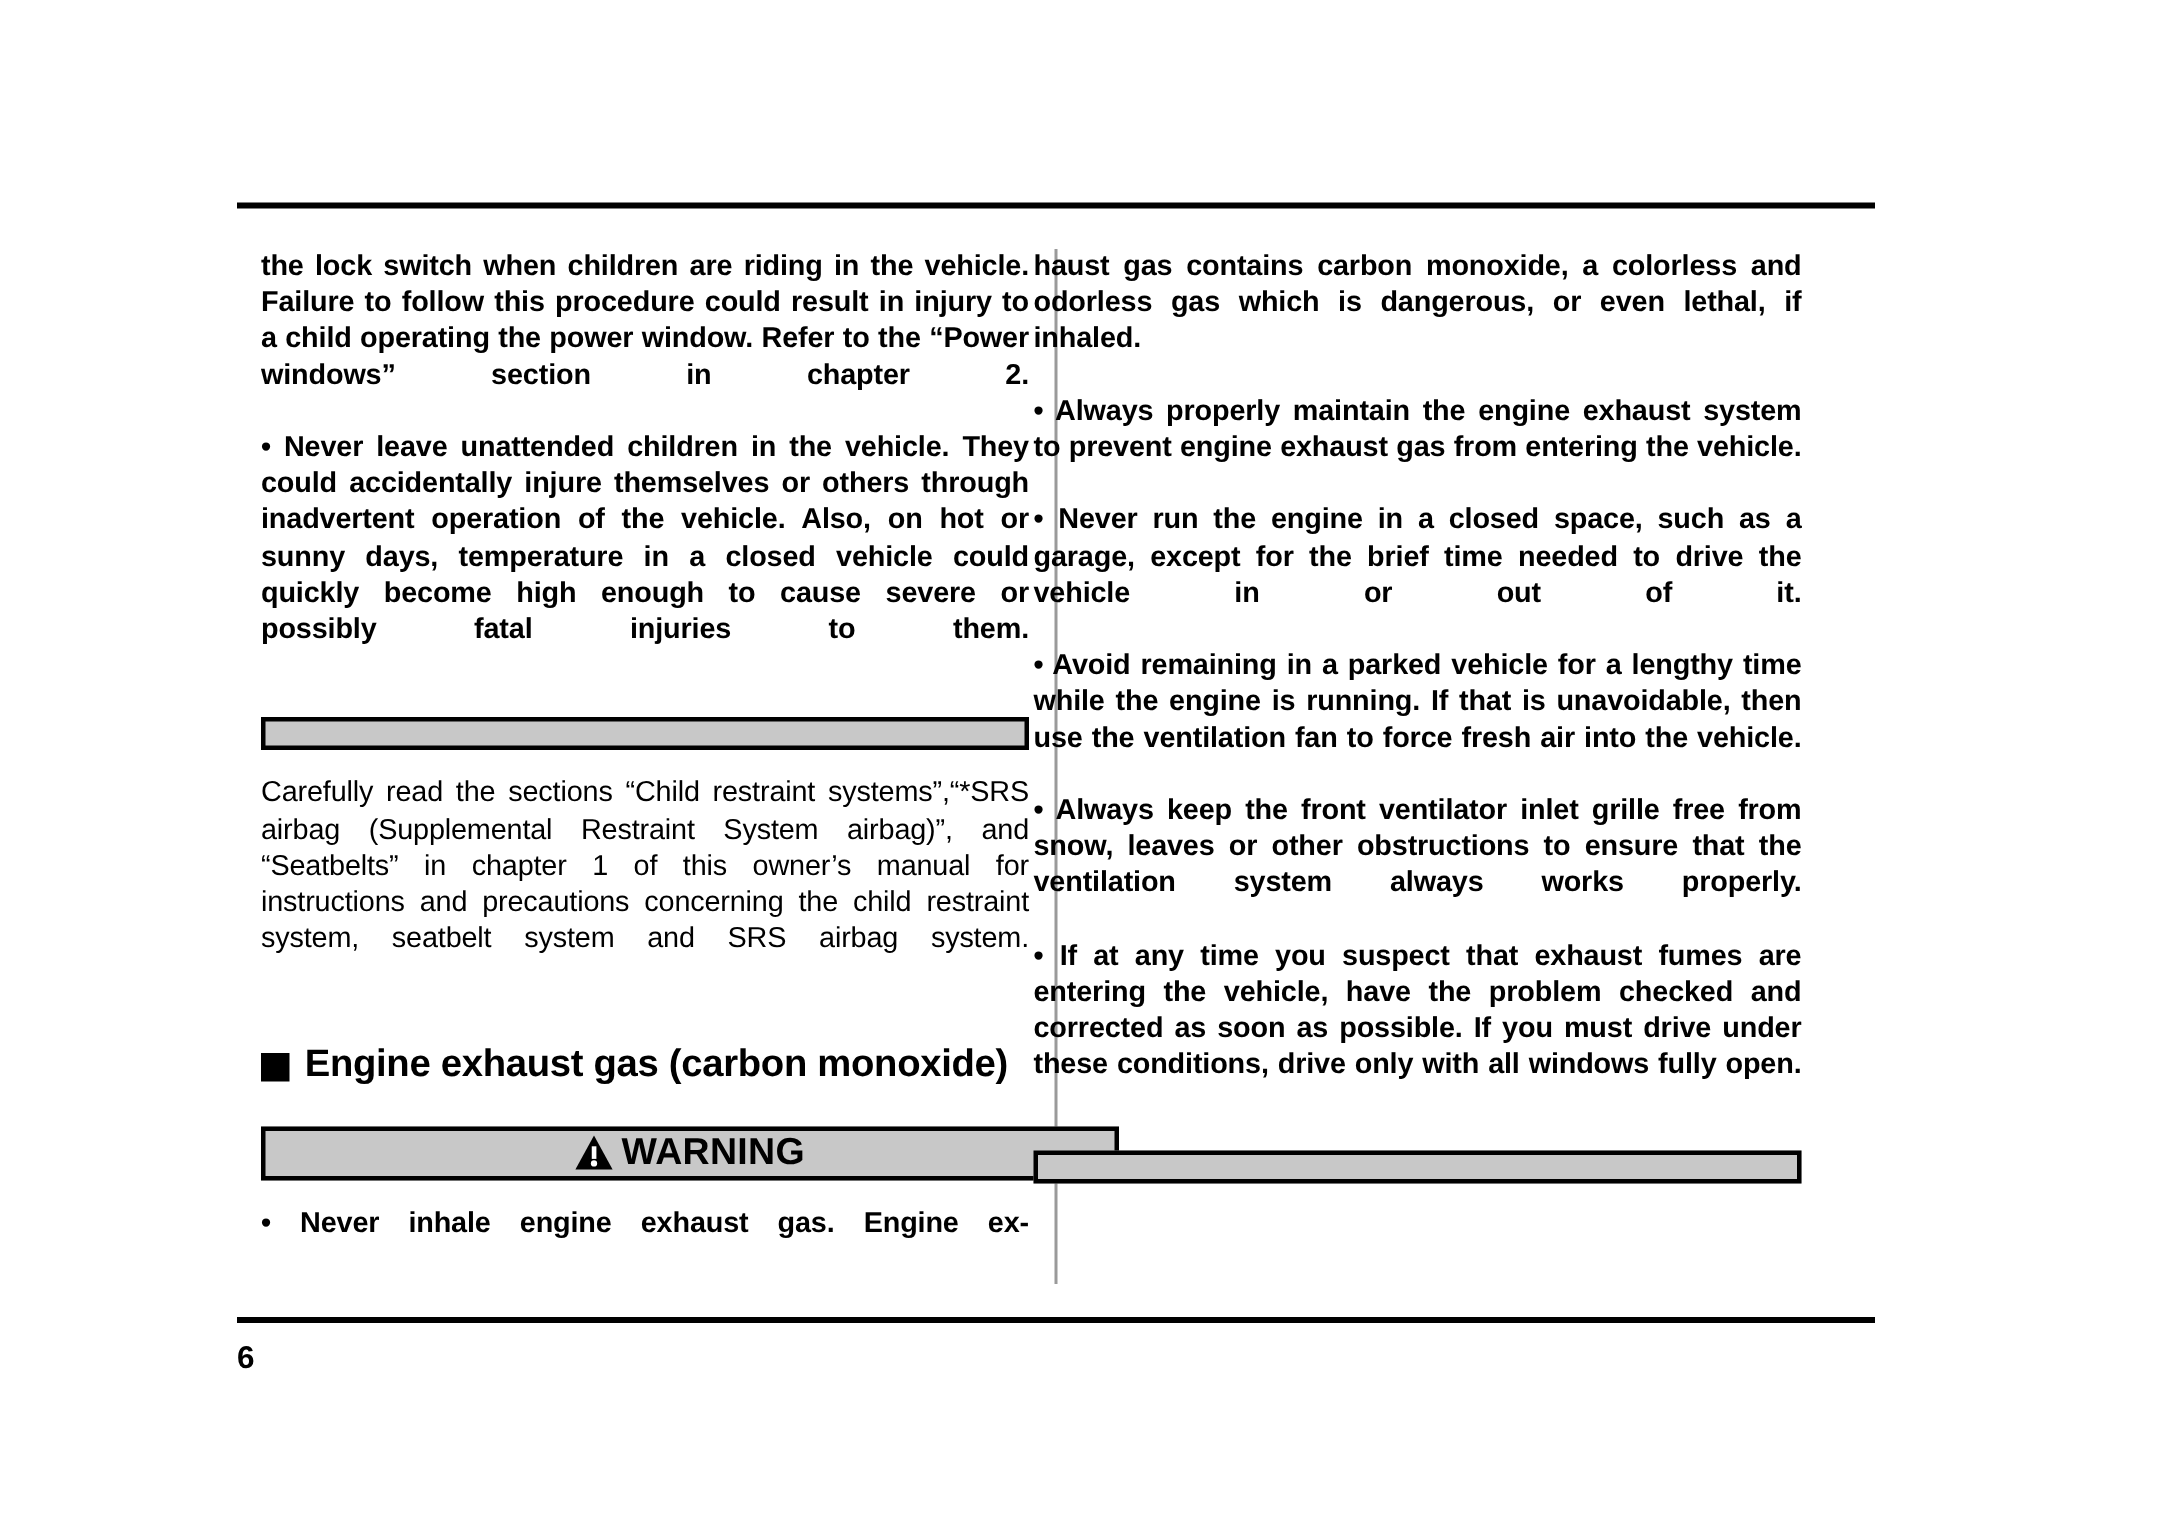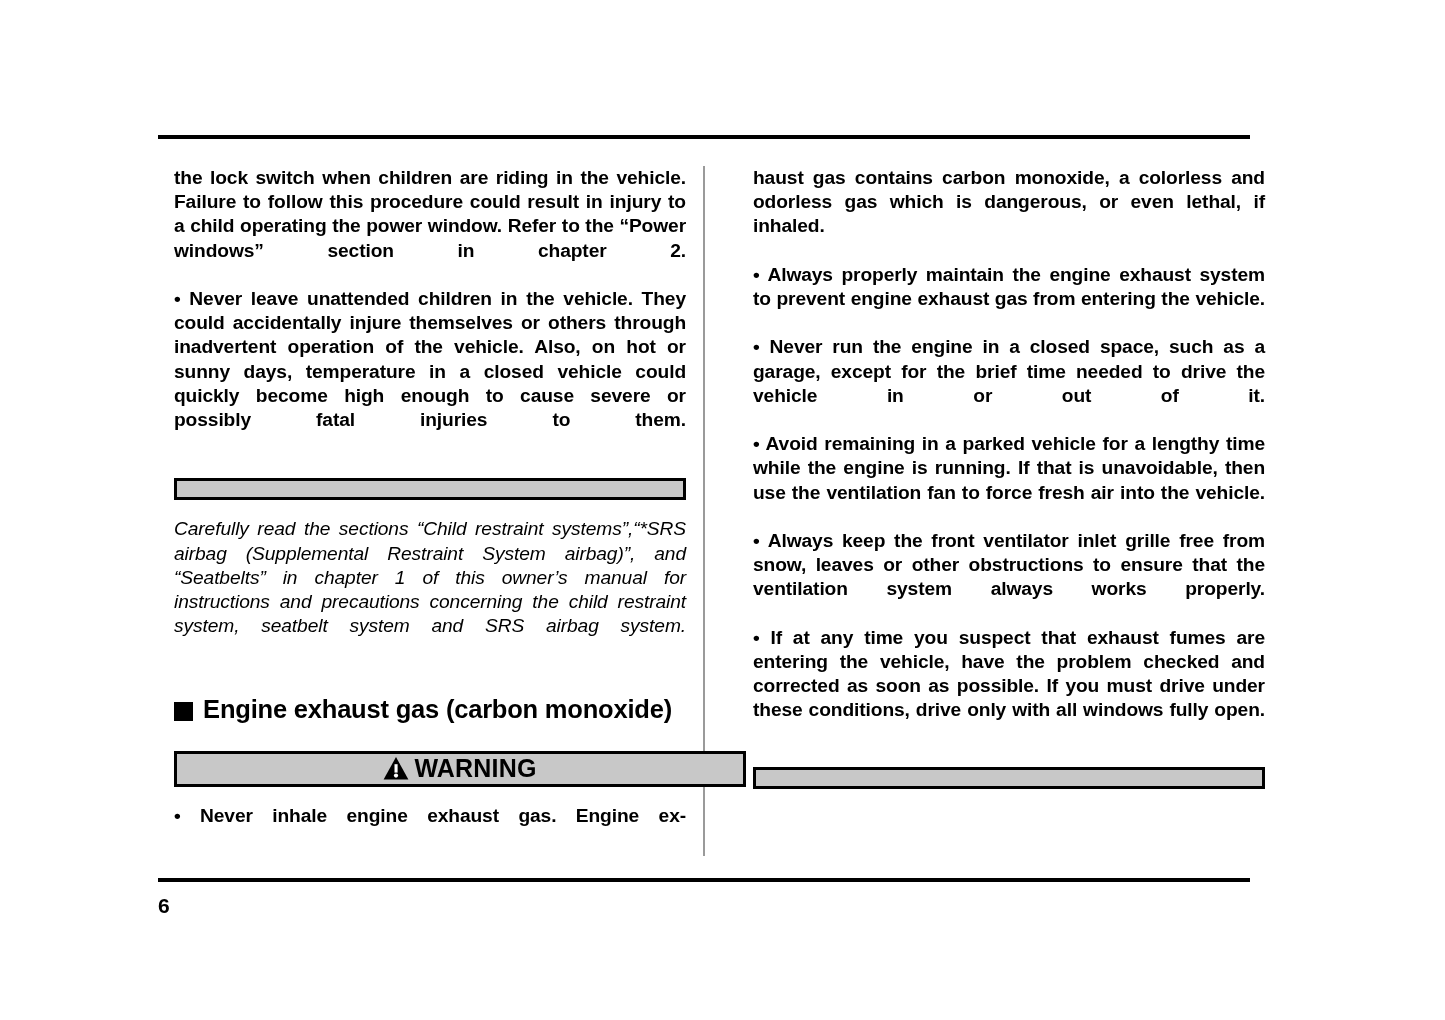--- a/index.html
+++ b/index.html
@@ -60,41 +60,40 @@
     line-height: 26px;
   }
 
   
   .col {
     position: absolute;
     top: 166px;
     width: 512px;
   }
   .col-left  { left: 161px; margin-left: 13px; }
-  .col-right { left: 753px; }
+  .col-right { left: 689px; }
 
   
   .body-bold {
     font-size: 19.2px;
     font-weight: bold;
     line-height: 24.2px;
     text-align: justify;
     text-justify: inter-word;
     margin: 0;
     letter-spacing: -0.1px;
   }
   .body-regular {
     font-size: 19.2px;
     font-weight: normal;
     line-height: 24.2px;
     text-align: justify;
     text-justify: inter-word;
     margin: 0;
     letter-spacing: -0.1px;
-    font-style: italic;
   }
   
   .body-bold::after,
   .body-regular::after {
     content: "";
     display: inline-block;
     width: 100%;
   }
 
   .bullet-para {

